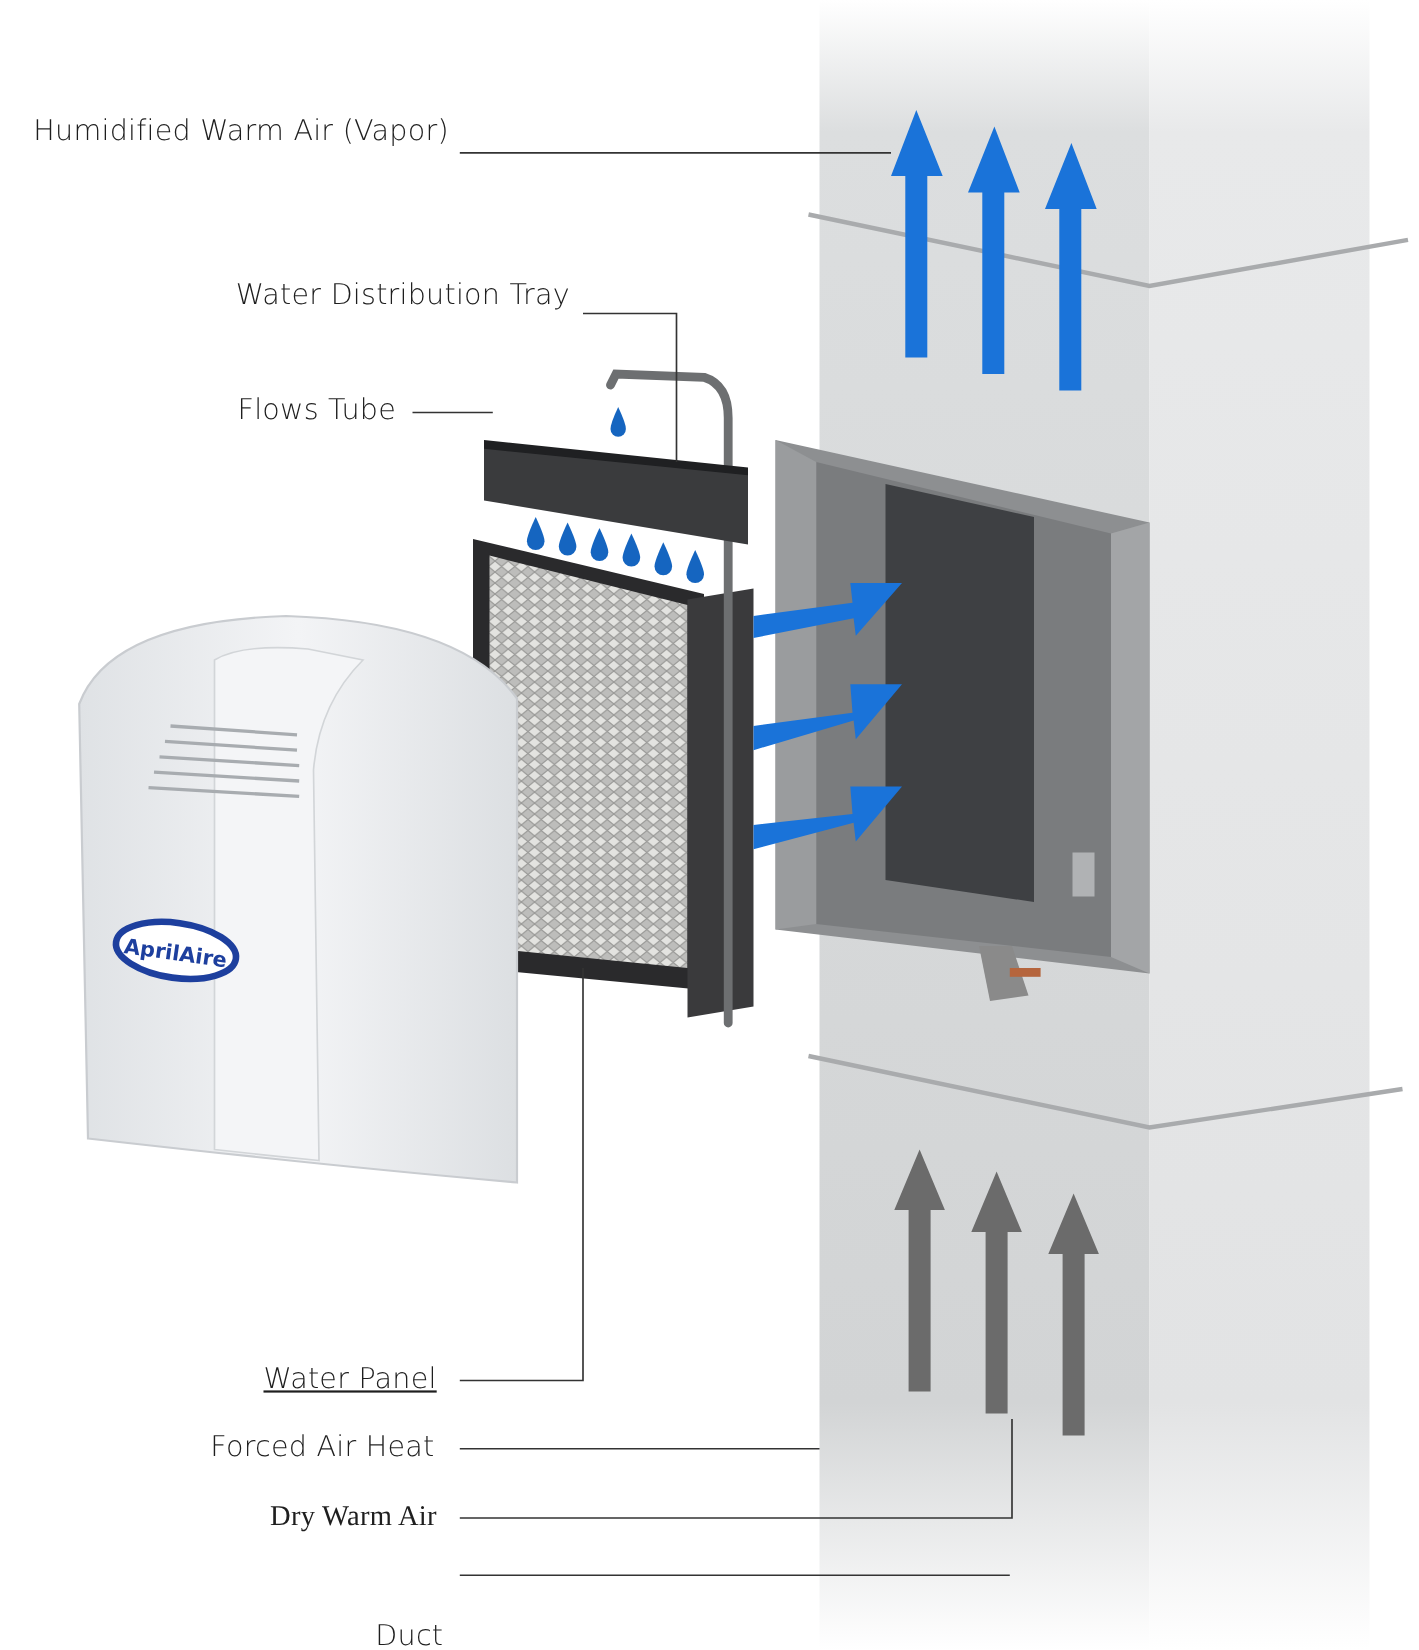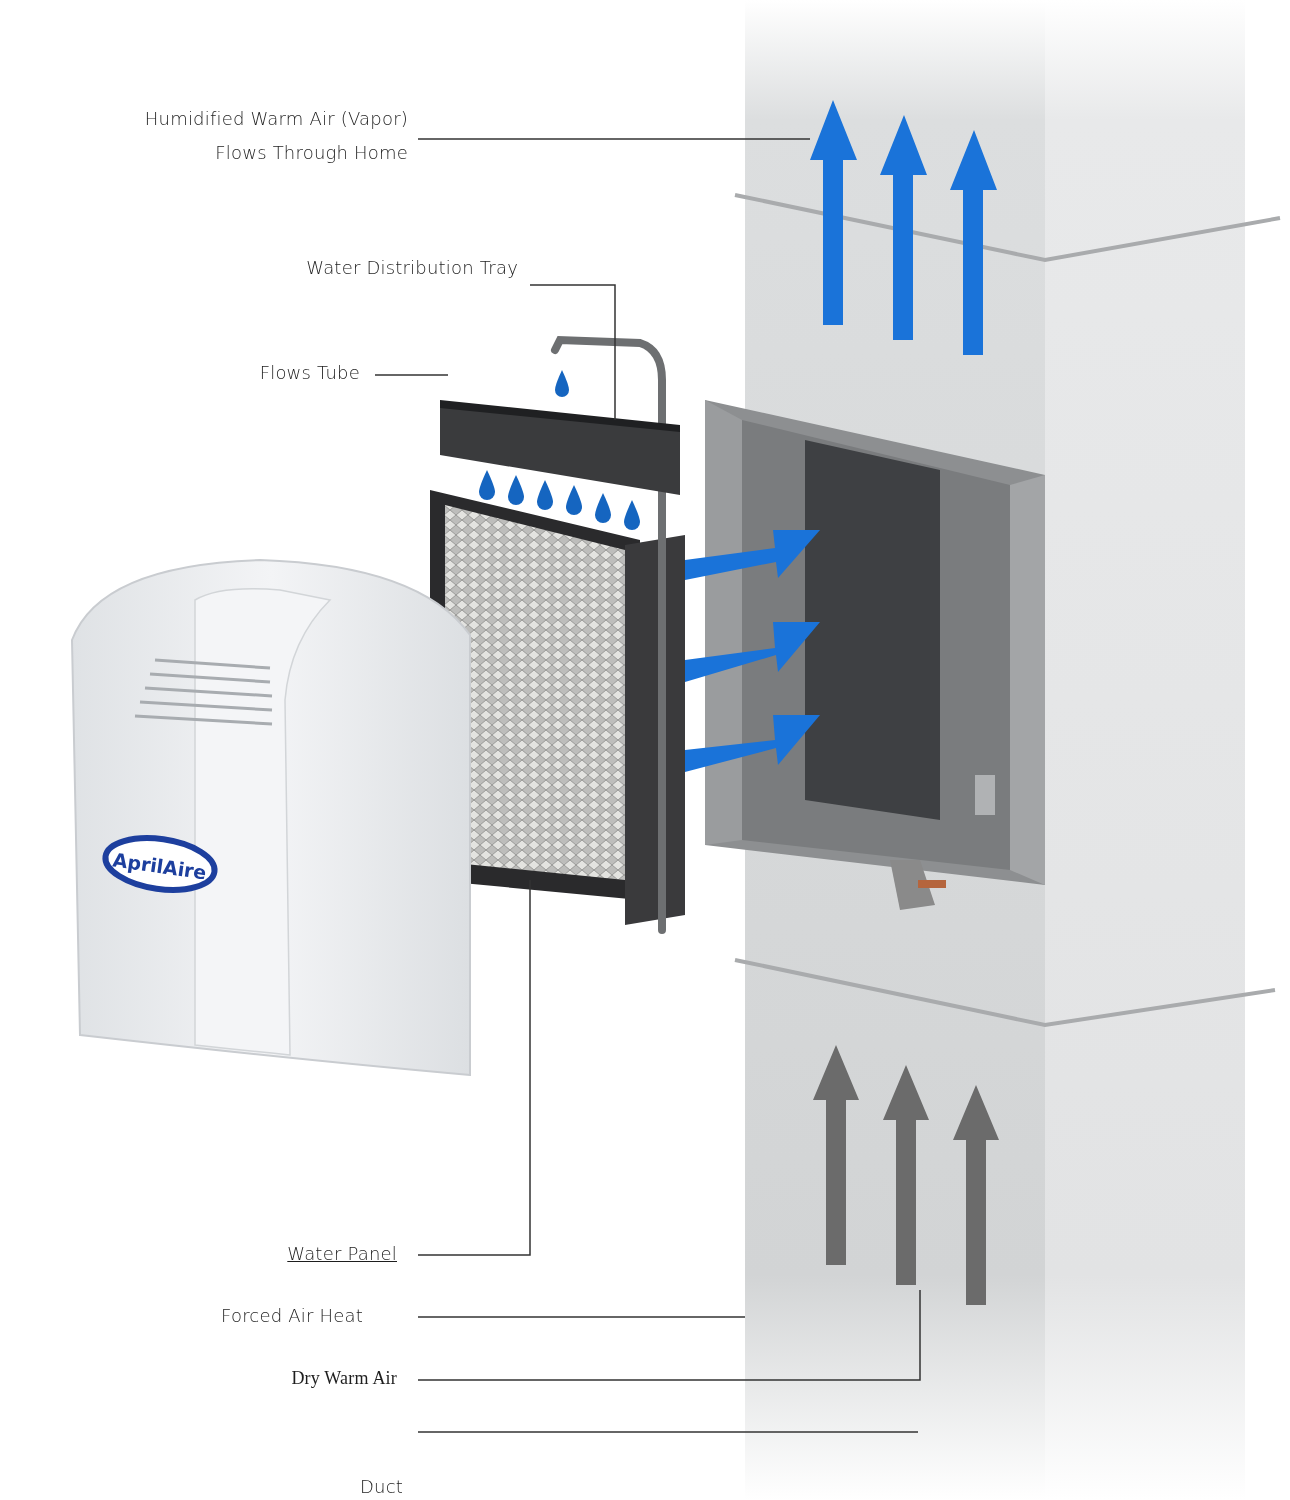--- a/index.html
+++ b/index.html
@@ -1,17 +1,17 @@
 <!DOCTYPE html>
 <html><head>
 <meta charset="utf-8">
 <style>
   html,body{margin:0;padding:0;background:#ffffff;}
   body{width:1290px;height:1500px;position:relative;overflow:hidden;font-family:"DejaVu Sans",sans-serif;}
-  .label{position:absolute;font-size:18px;font-weight:300;color:#1e1e1e;text-align:right;line-height:34px;letter-spacing:0.2px;white-space:nowrap;}
+  .label{position:absolute;font-size:26px;font-weight:300;color:#1e1e1e;text-align:right;line-height:34px;letter-spacing:0.2px;white-space:nowrap;}
   svg{position:absolute;left:0;top:0;}
 </style>
 </head>
 <body>
 
 <svg width="1290" height="1500" viewBox="0 0 1290 1500">
   <defs>
     <linearGradient id="ductFade" x1="0" y1="0" x2="0" y2="1">
       <stop offset="0" stop-color="#ffffff"></stop>
       <stop offset="0.08" stop-color="#dcdedf"></stop>
@@ -116,20 +116,19 @@
     <path d="M375 375 L448 375"></path>
     <path d="M418 1255 L530 1255 L530 880"></path>
     <path d="M418 1317 L745 1317"></path>
     <path d="M418 1380 L920 1380 L920 1290"></path>
     <path d="M418 1432 L918 1432"></path>
   </g>
 </svg>
 
 <div class="label" style="right:882px;top:102px;">
   <div>Humidified Warm Air (Vapor)</div>
-  <div>Flows Through Home</div>
 </div>
 <div class="label" style="right:772px;top:251px;text-align:center;">Water Distribution Tray</div>
 <div class="label" style="right:930px;top:356px;">Flows Tube</div>
 <div class="label" style="right:893px;top:1237px;text-decoration:underline;">Water Panel</div>
-<div class="label" style="right:927px;top:1299px;margin-left:42px;">Forced Air Heat</div>
+<div class="label" style="right:895px;top:1299px;margin-left:42px;">Forced Air Heat</div>
 <div class="label" style="right:893px;top:1361px;font-family:Liberation Serif, serif;">Dry Warm Air</div>
 <div class="label" style="right:887px;top:1470px;">Duct</div>
 
 </body></html>

